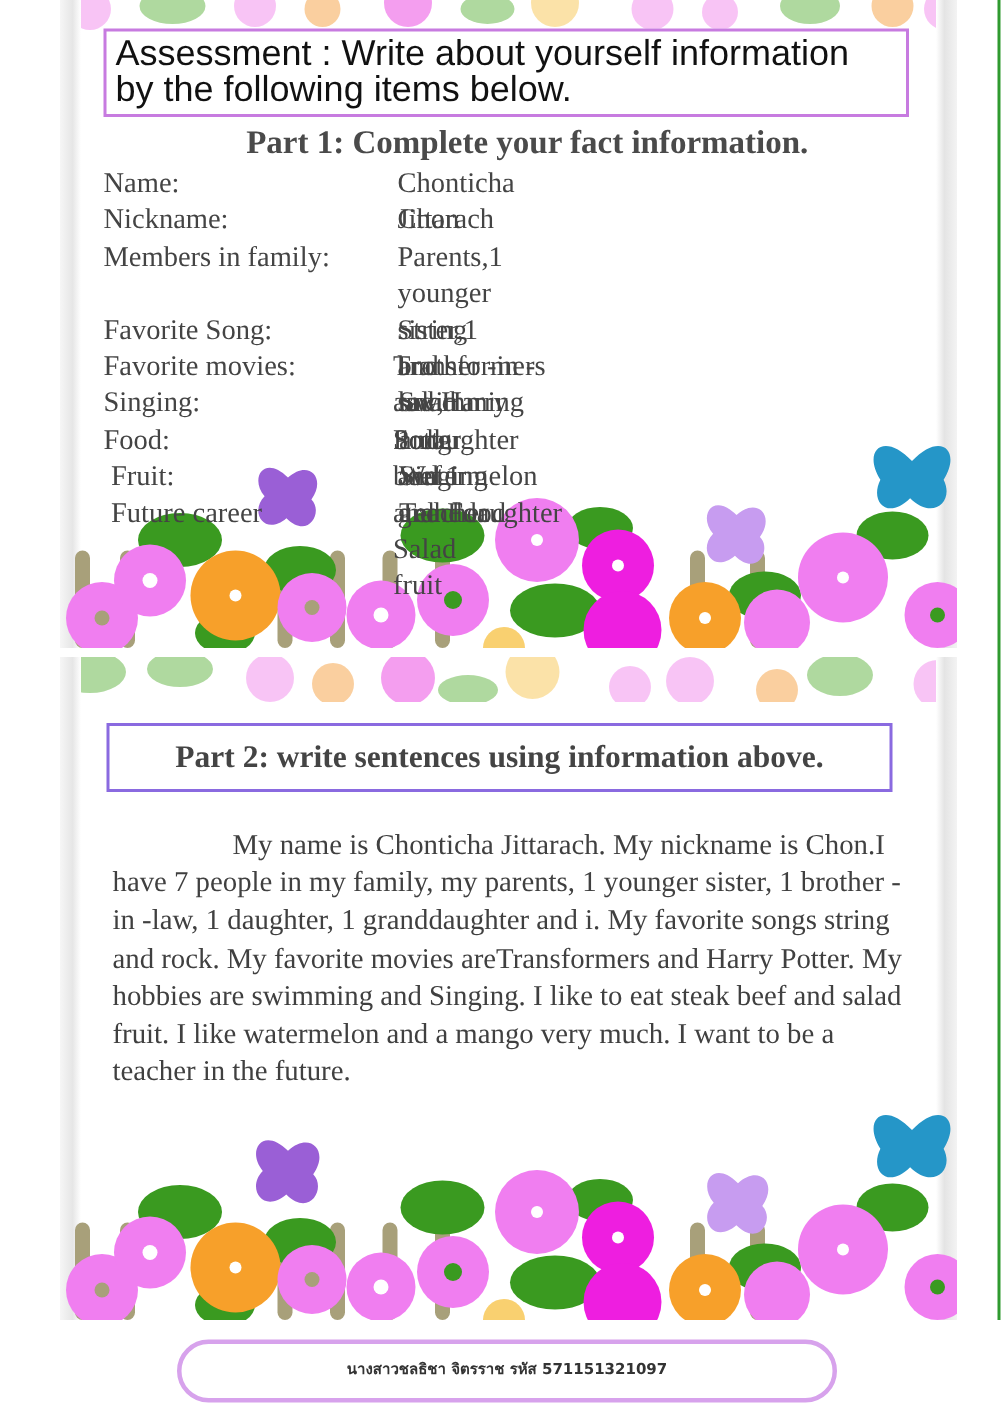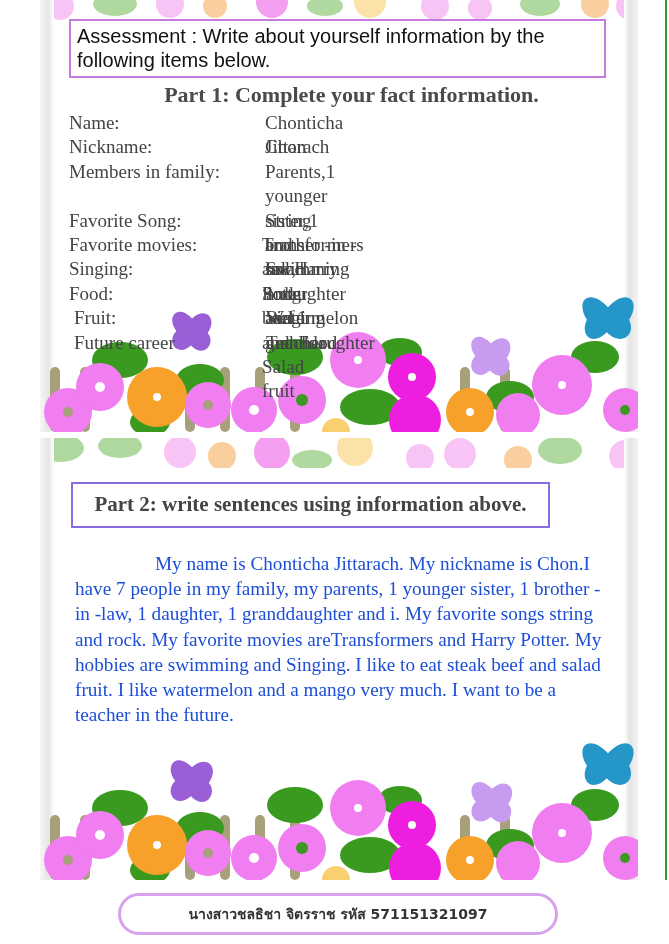--- a/index.html
+++ b/index.html
@@ -14,35 +14,35 @@
   .panel .leftshade { position: absolute; left: 0; top: 0; width: 14px; height: 100%; background: linear-gradient(to right, #f6f6f6, #e6e6e6 60%, #ffffff); }
   .panel .rightshade { position: absolute; right: 0; top: 0; width: 14px; height: 100%; background: linear-gradient(to left, #f3f3f3, #e4e4e4 60%, #ffffff); }
 
   .top-strip { position: absolute; left: 0; top: 0; width: 100%; height: 22px; overflow: hidden; opacity: 0.6; }
   .panel2 .top-strip { height: 30px; }
 
   .bottom-garden { position: absolute; left: 0; bottom: 0; width: 100%; height: 100px; }
 
   .butterfly { position: absolute; }
 
-  .assess-box { position: absolute; left: 69px; top: 19px; width: 537px; height: 59px; border: 2px solid #c77be0; box-sizing: border-box; padding: 3px 6px; font-family: "Liberation Sans", sans-serif; font-size: 20px; line-height: 24px; color: #111; background: #fff; }
+  .assess-box { position: absolute; left: 69px; top: 19px; width: 537px; height: 59px; border: 2px solid #c77be0; box-sizing: border-box; padding: 3px 6px; font-family: "Liberation Sans", sans-serif; font-size: 24px; line-height: 24px; color: #111; background: #fff; }
 
   .part1-title { position: absolute; left: 0; width: 669px; top: 82px; text-align: center; font-size: 22px; font-weight: bold; color: #4a4a4a; margin-left: 17px; }
 
   .facts { position: absolute; left: 69px; top: 111px; font-size: 19px; line-height: 24.4px; color: #444; }
   .fact-row { position: relative; height: 24.4px; white-space: nowrap; }
   .fact-row.tall { height: 48.8px; }
   .fact-label { position: absolute; left: 0; top: 0; }
   .fact-value { position: absolute; left: 196px; top: 0; white-space: pre-line; }
 
-  .part2-box { position: absolute; left: 71px; top: 482px; width: 479px; height: 46px; border: 2px solid #8a6ae0; box-sizing: border-box; text-align: center; font-size: 21px; font-weight: bold; line-height: 40px; color: #444; background: #fff; }
-
-  .paragraph { position: absolute; left: 75px; top: 551px; width: 530px; font-size: 19.2px; line-height: 25.2px; color: #1d4ed8; text-indent: 80px; }
-
-  .footer-pill { position: absolute; left: 118px; top: 893px; width: 440px; height: 42px; border: 3px solid #d7a2ec; box-sizing: border-box; border-radius: 22px; text-align: center; line-height: 36px; font-family: "DejaVu Sans", sans-serif; font-weight: bold; font-size: 14px; color: #333; background: #fff; }
+  .part2-box { position: absolute; left: 71px; top: 482px; width: 524px; height: 46px; border: 2px solid #8a6ae0; box-sizing: border-box; text-align: center; font-size: 21px; font-weight: bold; line-height: 40px; color: #444; background: #fff; }
+
+  .paragraph { position: absolute; left: 75px; top: 551px; width: 530px; font-size: 19.2px; line-height: 25.2px; color: #404040; text-indent: 80px; }
+
+  .footer-pill { position: absolute; left: 118px; top: 893px; width: 440px; height: 42px; border: 3px solid #d7a2ec; box-sizing: border-box; border-radius: 22px; text-align: center; line-height: 36px; font-family: "DejaVu Sans", sans-serif; font-weight: bold; font-size: 10px; color: #333; background: #fff; }
 </style>
 </head>
 <body>
 
 <div class="page-border"></div>
 
 <div class="panel panel1">
   <svg class="top-strip" viewBox="0 0 598 22" preserveAspectRatio="none">
     <g>
         <circle cx="20" cy="6" r="14" fill="#f49ef0"></circle>

